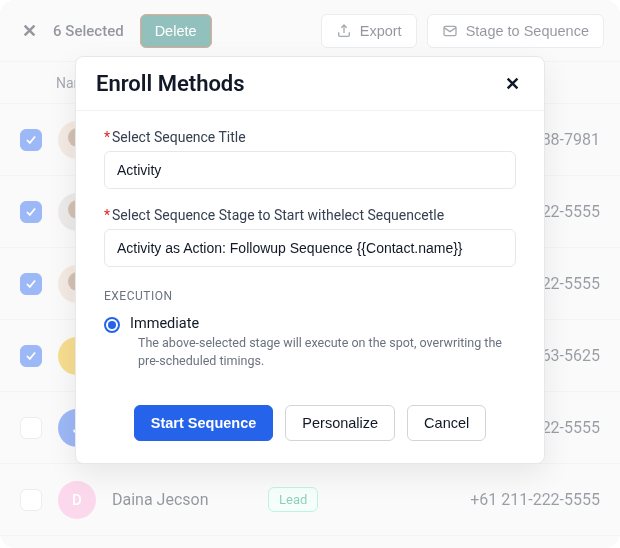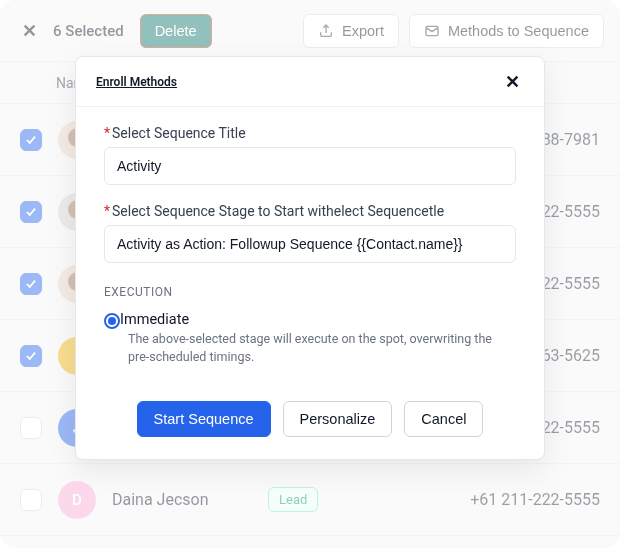--- a/index.html
+++ b/index.html
@@ -28,36 +28,36 @@
   .avatar { width: 38px; height: 38px; border-radius: 50%; flex-shrink: 0; display: flex; align-items: center; justify-content: center; font-size: 15px; color: #fff; font-weight: 500; }
   .name { font-size: 16px; color: #111827; flex: 0 0 140px; }
   .tag { font-size: 13px; color: #059669; border: 1px solid #6ee7b7; background: #ecfdf5; padding: 4px 10px; border-radius: 6px; flex-shrink: 0; }
   .row .flex1 { flex: 1; }
   .phone { font-size: 16px; color: #1f2937; text-align: right; flex-shrink: 0; }
 
   
   .overlay { position: absolute; inset: 0; background: rgba(255,255,255,0.55); }
   .modal { position: absolute; top: 56px; left: 50%; transform: translateX(-50%); width: 470px; background: #fff; border-radius: 8px; border: 1px solid #e5e7eb; box-shadow: 0 10px 30px rgba(0,0,0,0.08); }
   .mhead { display: flex; align-items: center; justify-content: space-between; padding: 14px 20px; border-bottom: 1px solid #f1f1f1; }
-  .mtitle { font-size: 12px; font-weight: 600; color: #111827; text-decoration: underline; }
+  .mtitle { font-size: 22px; font-weight: 600; color: #111827; }
   .mclose { font-size: 18px; font-weight: 700; color: #111827; cursor: pointer; padding: 0 4px; }
   .mbody { padding: 18px 28px 6px; }
   .field-label { font-size: 14px; color: #374151; margin-bottom: 6px; }
   .req::before { content: "*"; color: #dc2626; margin-right: 2px; }
   .field-input { width: 100%; height: 38px; border: 1px solid #e5e7eb; border-radius: 6px; padding: 0 12px; font-size: 14px; color: #111827; margin-bottom: 18px; background: #fff; }
   .section-label { font-size: 12px; letter-spacing: 0.5px; color: #6b7280; margin: 4px 0 12px; font-weight: 400; }
-  .radio-row { display: flex; align-items: flex-start; margin-bottom: 14px; }
+  .radio-row { display: flex; align-items: flex-start; gap: 10px; margin-bottom: 14px; }
   .radio { width: 16px; height: 16px; border: 2px solid #d1d5db; border-radius: 50%; margin-top: 2px; flex-shrink: 0; display: flex; align-items: center; justify-content: center; cursor: pointer; }
   .radio.sel { border-color: #2563eb; }
   .radio.sel::after { content: ""; width: 8px; height: 8px; background: #2563eb; border-radius: 50%; }
   .r-title { font-size: 14.5px; color: #111827; margin-bottom: 2px; }
   .r-desc { font-size: 12.5px; color: #6b7280; line-height: 1.4; margin-left: 8px; }
   .mfoot { display: flex; justify-content: center; gap: 12px; padding: 16px 20px 22px; }
   .mbtn { padding: 9px 16px; border-radius: 6px; border: 1px solid #d1d5db; background: #fff; font-size: 14.5px; cursor: pointer; color: #111827; }
-  .mbtn.primary { background: #2563eb; border-color: #2563eb; color: #fff; font-weight: 400; }
+  .mbtn.primary { background: #2563eb; border-color: #2563eb; color: #fff; font-weight: 700; }
 
   
   .face { position: relative; background: #e5d3c0; overflow: hidden; }
   .face::before { content:""; position:absolute; top:20%; left:25%; width:50%; height:50%; background:#a17555; border-radius:50%; }
 </style>
 </head>
 <body>
 
 <div class="app">
 
@@ -76,21 +76,21 @@
       </span>
       <span>Export</span>
     </button>
     <button class="btn outline">
       <span class="icon-svg">
         <svg viewBox="0 0 24 24" fill="none" stroke="#374151" stroke-width="2">
             <rect x="3" y="5" width="18" height="14" rx="2"></rect>
             <path d="M3 7l9 6 9-6"></path>
           </svg>
       </span>
-      <span>Methods to Sequence</span>
+      <span>Stage to Sequence</span>
     </button>
   </div>
 
   <div class="grid">
     <div class="hdr">
       <span class="hname">Name</span>
     </div>
     <div id="rows-mount">
         <div class="row">
           <div class="cb checked">

